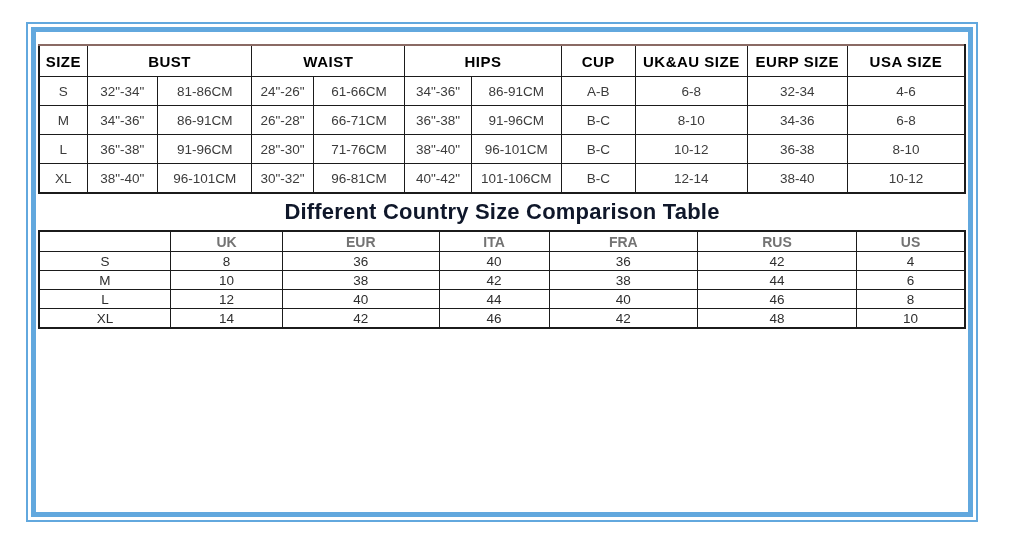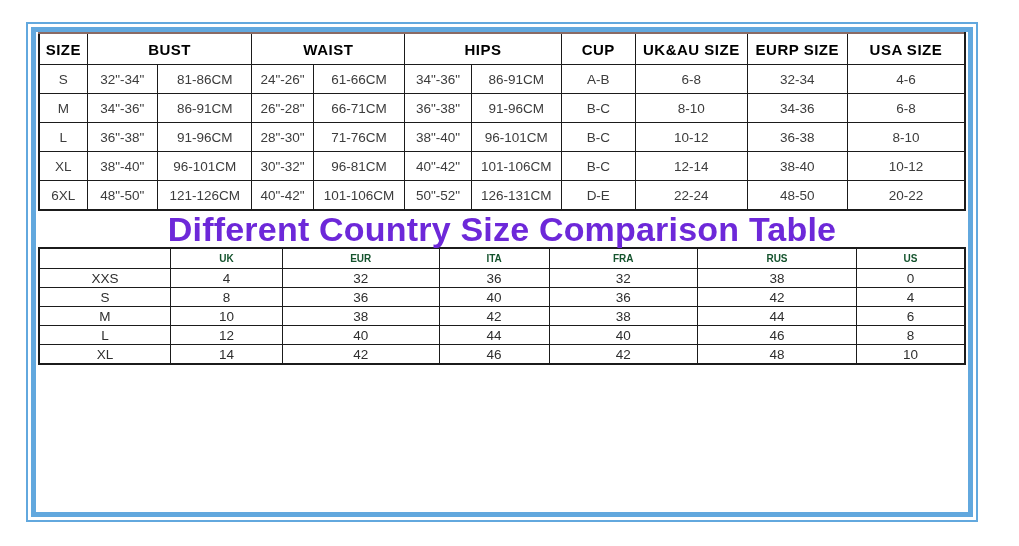--- a/index.html
+++ b/index.html
@@ -20,21 +20,21 @@
     height: 500px;
     box-sizing: border-box;
     border: 2px solid #62a8de;
     padding: 3px;
   }
   .frame-inner {
     box-sizing: border-box;
     width: 100%;
     height: 100%;
     border: 5px solid #62a8de;
-    padding: 0px 2px 2px 2px;
+    padding: 12px 2px 2px 2px;
     background: #ffffff;
   }
   table {
     width: 100%;
     border-collapse: collapse;
     table-layout: fixed;
     background: #ffffff;
   }
   
   .t1 {
@@ -56,37 +56,37 @@
     height: 28px;
     font-size: 13.5px;
     color: #3c3c3c;
     text-align: center;
     padding: 0 2px;
     white-space: nowrap;
   }
   
   .mid-title {
     text-align: center;
-    font-size: 34px;
+    font-size: 22px;
     font-weight: bold;
-    color: #6d28d9;
+    color: #0f172a;
     line-height: 36px;
     height: 36px;
     letter-spacing: 0.2px;
   }
   
   .t2 {
     border: 2px solid #1b1b1b;
   }
   .t2 th {
     border: 1px solid #1b1b1b;
     height: 19px;
-    font-size: 10px;
+    font-size: 14px;
     font-weight: bold;
-    color: #14532d;
+    color: #737373;
     text-align: center;
     padding: 0 2px;
   }
   .t2 td {
     border: 1px solid #1b1b1b;
     height: 18px;
     font-size: 13.5px;
     color: #2e2e2e;
     text-align: center;
     padding: 0 2px;
@@ -171,33 +171,20 @@
             <td>96-101CM</td>
             <td>30"-32"</td>
             <td>96-81CM</td>
             <td>40"-42"</td>
             <td>101-106CM</td>
             <td>B-C</td>
             <td>12-14</td>
             <td>38-40</td>
             <td>10-12</td>
           </tr>
-          <tr>
-            <td>6XL</td>
-            <td>48"-50"</td>
-            <td>121-126CM</td>
-            <td>40"-42"</td>
-            <td>101-106CM</td>
-            <td>50"-52"</td>
-            <td>126-131CM</td>
-            <td>D-E</td>
-            <td>22-24</td>
-            <td>48-50</td>
-            <td>20-22</td>
-          </tr>
         </tbody>
     </table>
 
     <div class="mid-title">Different Country Size Comparison Table</div>
 
     <table class="t2">
       <colgroup>
         <col style="width:14.2%">
           <col style="width:12.1%">
           <col style="width:16.9%">
@@ -212,29 +199,20 @@
             <th>UK</th>
             <th>EUR</th>
             <th>ITA</th>
             <th>FRA</th>
             <th>RUS</th>
             <th>US</th>
           </tr>
       </thead>
       <tbody id="t2-body">
           <tr>
-            <td>XXS</td>
-            <td>4</td>
-            <td>32</td>
-            <td>36</td>
-            <td>32</td>
-            <td>38</td>
-            <td>0</td>
-          </tr>
-          <tr>
             <td>S</td>
             <td>8</td>
             <td>36</td>
             <td>40</td>
             <td>36</td>
             <td>42</td>
             <td>4</td>
           </tr>
           <tr>
             <td>M</td>

